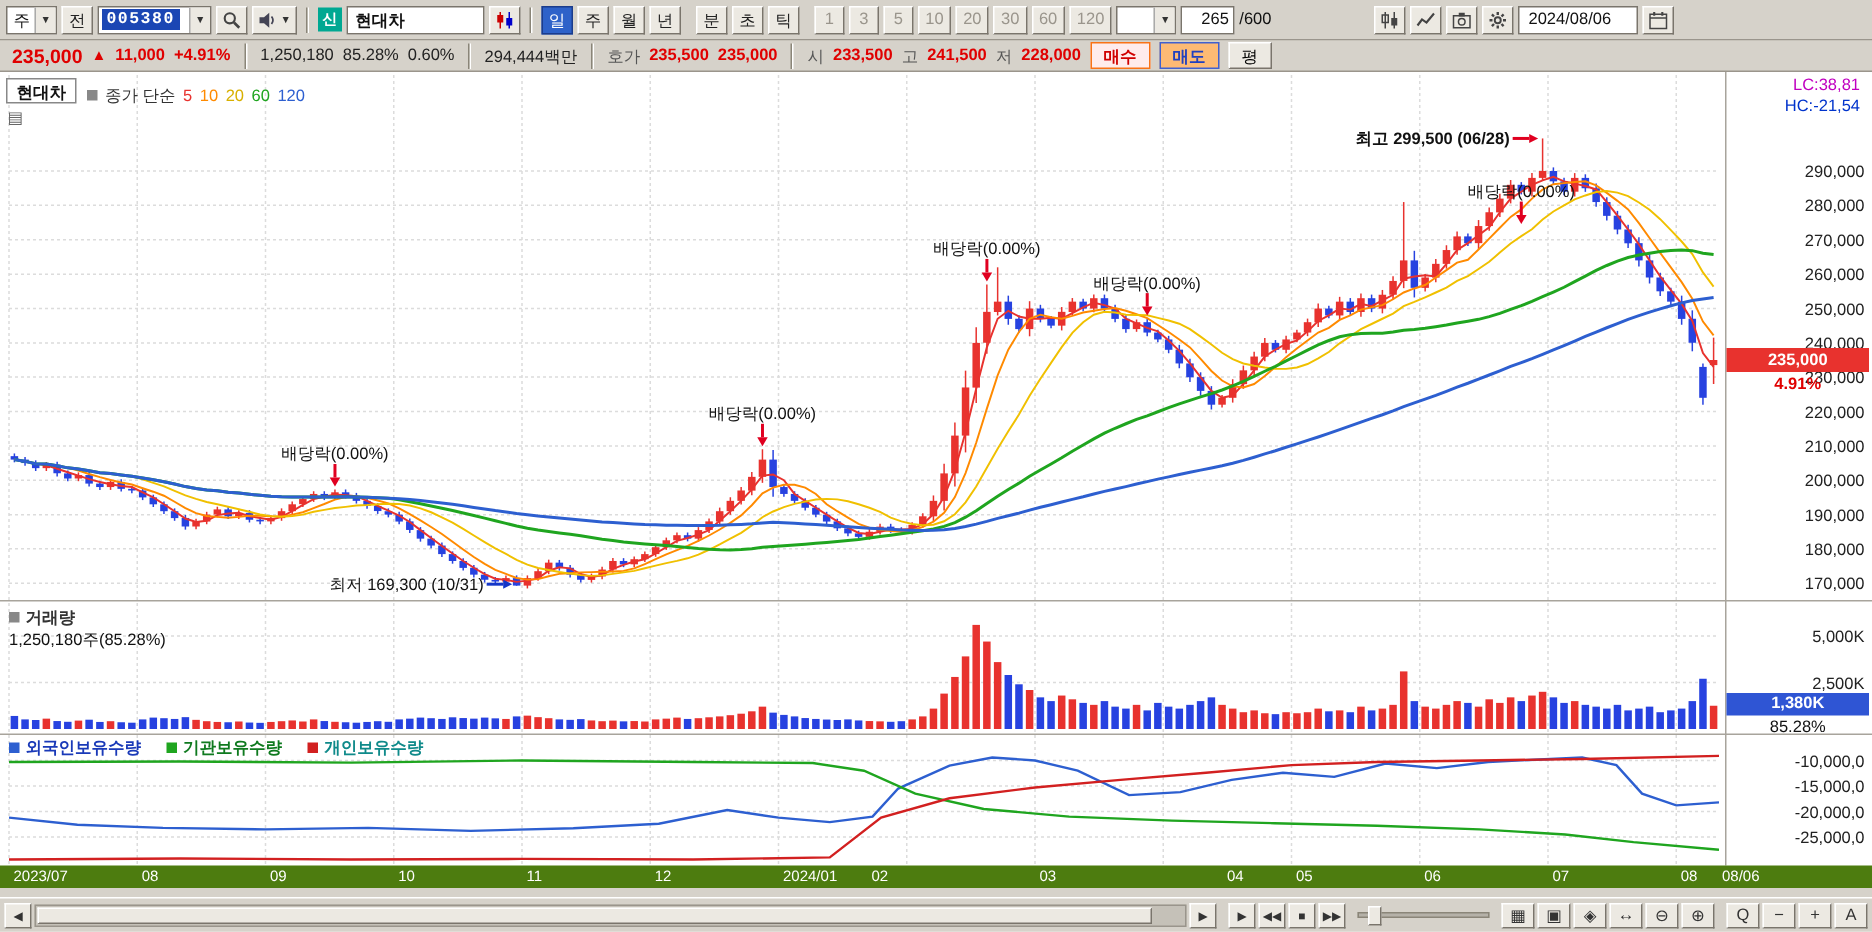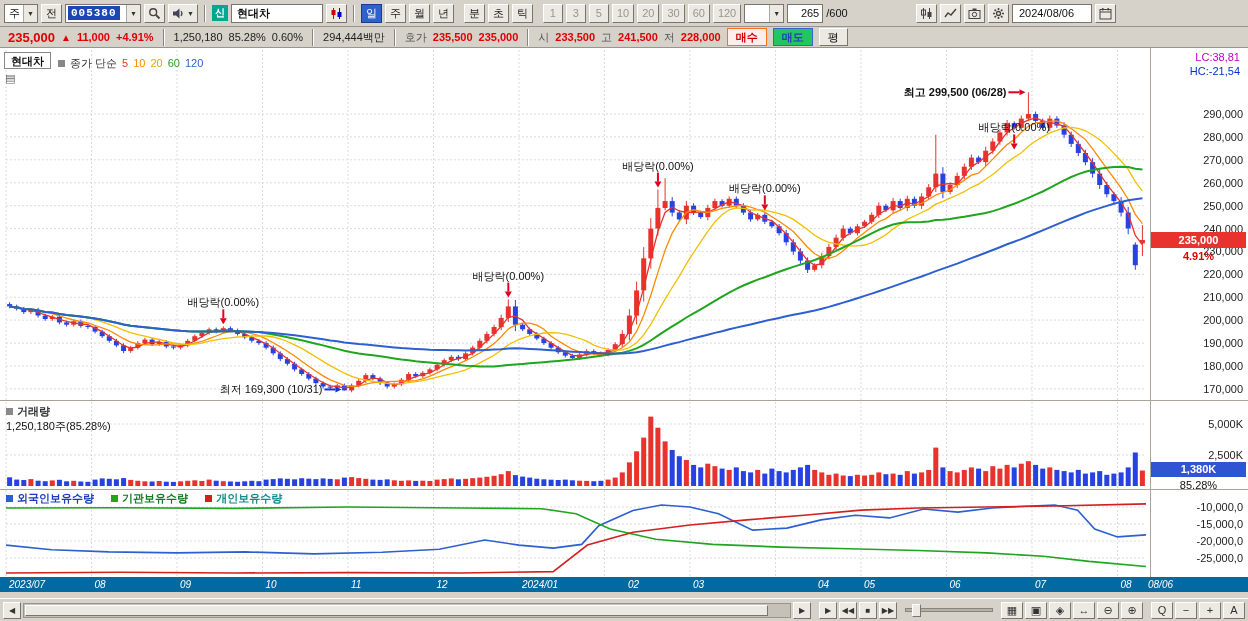--- a/index.html
+++ b/index.html
@@ -41,30 +41,30 @@
   .rgroup { margin-left:auto; margin-right:128px; display:flex; align-items:center; gap:3px; }
 
   
   .px  { color:#e00000; font-size:13px; font-weight:bold; }
   .arr { color:#e00000; font-size:10px; }
   .chg { color:#e00000; font-weight:bold; }
   .blk { color:#222; }
   .lbl { color:#555; }
   .red { color:#e00000; font-weight:bold; }
   .buy  { height:18px; padding:0 8px; background:#ffecec; border:1px solid #f97316; color:#d00000; font-weight: bold; cursor:pointer; font-family:inherit; font-size:11px; }
-  .sell { height:18px; padding:0 8px; background:#22c55e; border:1px solid #4060d0; color:#2040c0; font-weight: bold; cursor:pointer; font-family:inherit; font-size:11px; }
+  .sell { height:18px; padding:0 8px; background:#fdba74; border:1px solid #4060d0; color:#2040c0; font-weight: bold; cursor:pointer; font-family:inherit; font-size:11px; }
   .avgb { height:18px; padding:0 8px; background:#ece9e2; border:1px solid; border-color:#fff #7a756c #7a756c #fff; cursor:pointer; font-family:inherit; font-size:11px; }
 
   
   #chartarea { position:absolute; top:48px; left:0; width:1248px; height:544px; background:#fff; }
   #chart-svg { position:absolute; top:48px; left:0; }
   #chart-svg text { font-family:"Liberation Sans","DejaVu Sans",sans-serif; }
   .sepline { position:absolute; left:0; width:1248px; height:1px; background:#a8a49c; }
   #axisline { position:absolute; left:1150px; top:48px; width:1px; height:529px; background:#a8a49c; }
-  #strip { position:absolute; top:577px; left:0; width:1248px; height:15px; background:#0369a1; overflow:hidden;font-style:italic; }
+  #strip { position:absolute; top:577px; left:0; width:1248px; height:15px; background:#4d7c0f; overflow:hidden; }
   .xm { position:absolute; top:2px; color:#fff; font-size:10px; white-space:nowrap; }
 
   .ovl { position:absolute; white-space:nowrap; }
   #stocktab { left:4px; top:52px; height:17px; padding:1px 6px; background:#fff;
               border:1px solid #888; font-weight:bold; cursor:pointer; }
   #tabicon { left:5px; top:72px; color:#666; font-size:11px; cursor:pointer; }
   #legend { left:58px; top:56px; color:#333; }
   #legend span { margin-right:5px; font-weight:normal; }
   .sq { display:inline-block; width:7px; height:7px; background:#888; margin-right:4px; }
   #voltitle { left:6px; top:404px; color:#333; font-weight:bold; }
@@ -848,21 +848,21 @@
 </div>
 
 <div id="strip">
     <span class="xm" style="left: 9px;">2023/07</span>
     <span class="xm" style="left: 94.5px;">08</span>
     <span class="xm" style="left: 180px;">09</span>
     <span class="xm" style="left: 265.5px;">10</span>
     <span class="xm" style="left: 351px;">11</span>
     <span class="xm" style="left: 436.5px;">12</span>
     <span class="xm" style="left: 522px;">2024/01</span>
-    <span class="xm" style="left: 628px; text-align: center;">02</span>
+    <span class="xm" style="left: 581px; text-align: center;">02</span>
     <span class="xm" style="left: 693px;">03</span>
     <span class="xm" style="left: 818px;">04</span>
     <span class="xm" style="left: 864px;">05</span>
     <span class="xm" style="left: 949.5px;">06</span>
     <span class="xm" style="left: 1035px;">07</span>
     <span class="xm" style="left: 1120.5px;">08</span>
     <span class="xm" style="left: 1148px;">08/06</span>
   </div>
 
 <div id="bottombar">

